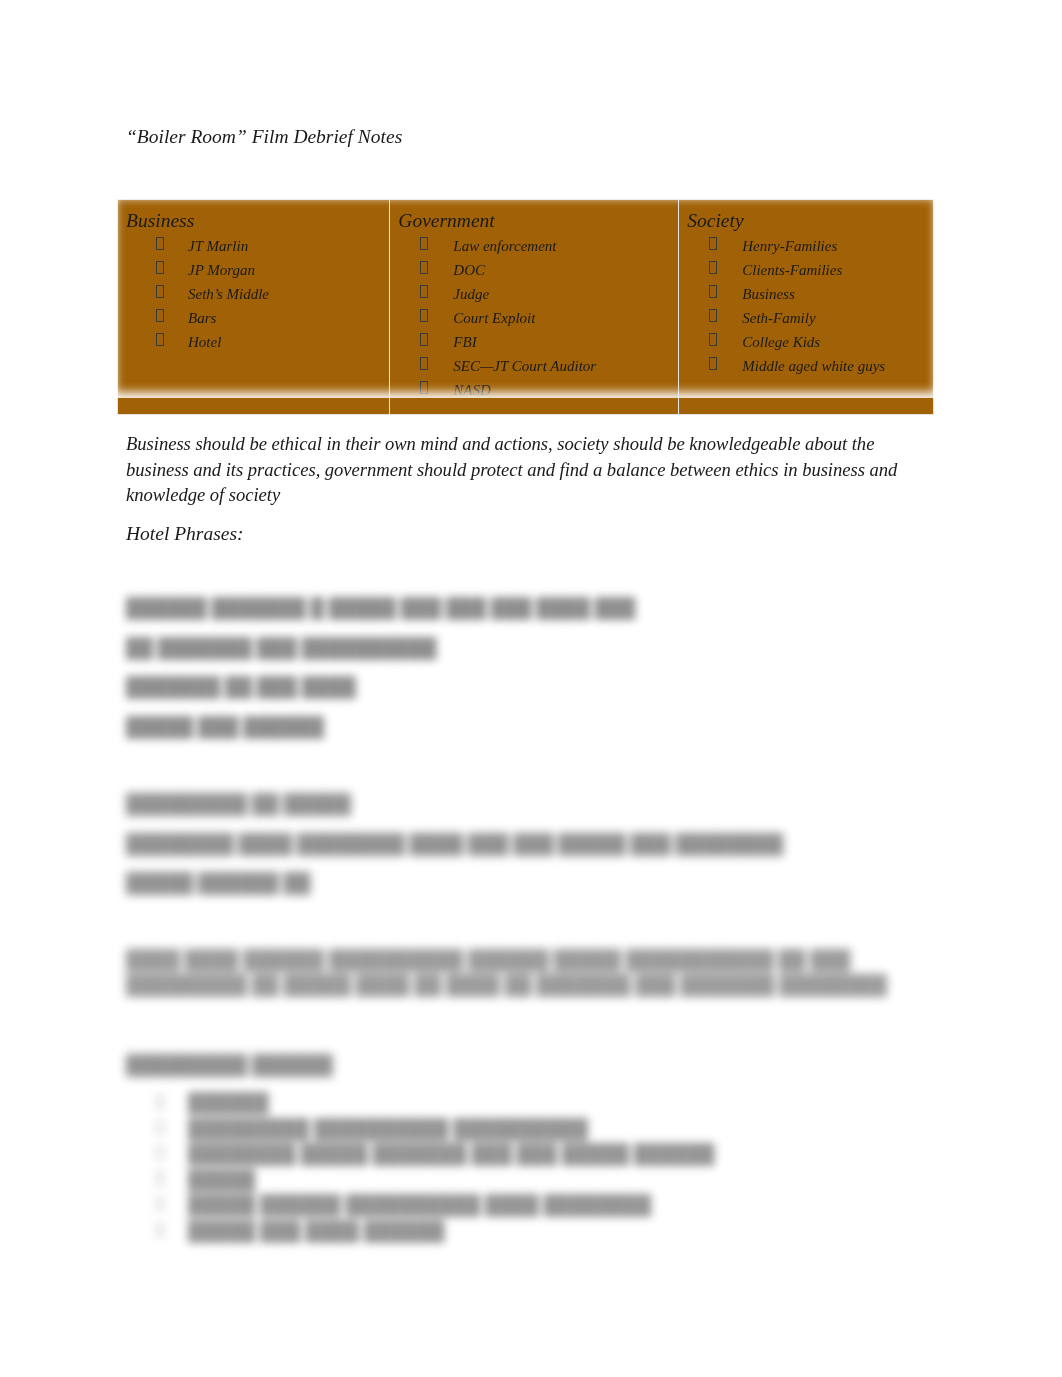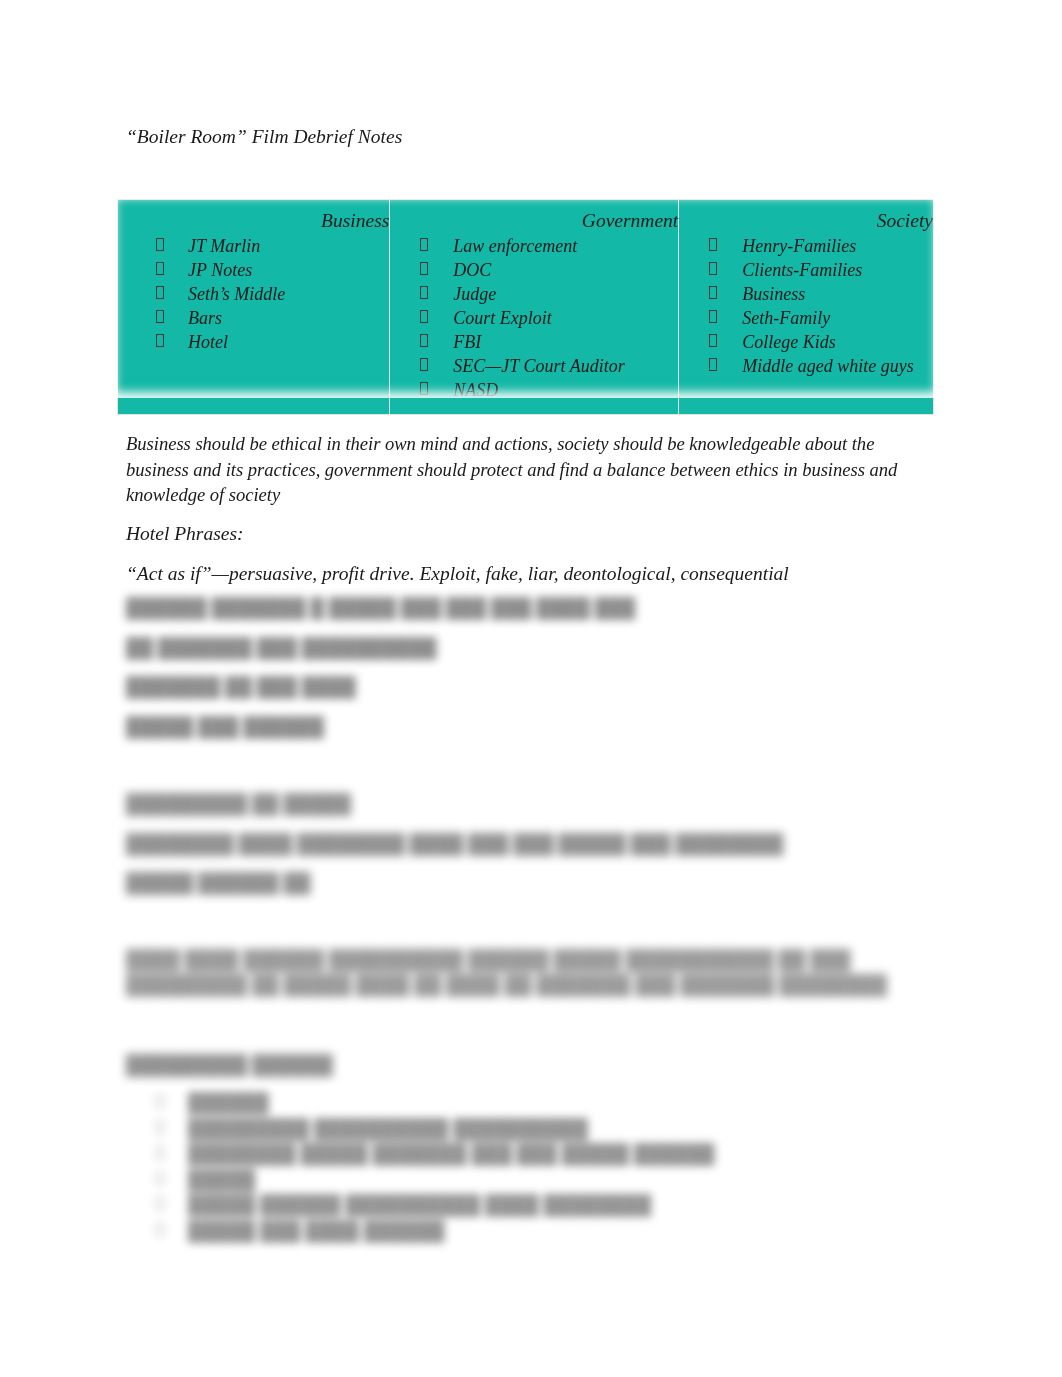--- a/index.html
+++ b/index.html
@@ -55,43 +55,42 @@
     top: 199px;
     width: 817px;
     box-sizing: border-box;
     border-collapse: collapse;
     filter: blur(0.35px);
   }
   #bgs-table td {
     border: 1px solid #e3e3e3;
     vertical-align: top;
     padding: 0;
-    background: #14b8a6;
-    text-align: right;
+    background: #a16207;
   }
   #bgs-table td.c1 { width: 262px; }
   #bgs-table td.c2 { width: 278px; }
   #bgs-table td.c3 { width: 245px; }
 
   .cell-inner {
     padding: 8px 0 12px 8px;
   }
   .cell-head {
     font-size: 19.5px;
     line-height: 25px;
     color: #1a1a1a;
     padding-bottom: 1px;
   }
   .cell-list {
     list-style: none;
     margin: 0;
     padding: 0;
   }
   .cell-list li {
-    font-size: 18px;
+    font-size: 15px;
     line-height: 24px;
     color: #1a1a1a;
     white-space: nowrap;
     display: flex;
     align-items: baseline;
   }
   
   .tofu {
     display: inline-block;
     width: 8px;
@@ -172,21 +171,21 @@
       <td class="c1">
         <div class="cell-inner">
           <div class="cell-head">Business</div>
           <ul class="cell-list">
             <li>
               <span class="tofu"></span>
               <span>JT Marlin</span>
             </li>
             <li>
               <span class="tofu"></span>
-              <span>JP Notes</span>
+              <span>JP Morgan</span>
             </li>
             <li>
               <span class="tofu"></span>
               <span>Seth’s Middle</span>
             </li>
             <li>
               <span class="tofu"></span>
               <span>Bars</span>
             </li>
             <li>
@@ -267,21 +266,20 @@
 
     </tr>
   </tbody>
     </table>
   <div class="table-fade"></div>
 
   <div class="para para-condensed" style="left:126px; top:431px; width:835px;">Business should be ethical in their own mind and actions, society should be knowledgeable about the business and its practices, government should protect and find a balance between ethics in business and knowledge of society</div>
 
   <div class="line" style="left:126px; top:521px;">Hotel Phrases:</div>
 
-  <div class="line" style="left:126px; top:561px;">“Act as if”—persuasive, profit drive. Exploit, fake, liar, deontological, consequential</div>
 
   <div class="blurbox" style="left:126px; top:595px;">██████ ███████  █ █████ ███ ███ ███ ████ ███</div>
   <div class="blurbox" style="left:126px; top:635px;">██ ███████ ███ ██████████</div>
   <div class="blurbox" style="left:126px; top:674px;">███████ ██ ███ ████</div>
   <div class="blurbox" style="left:126px; top:714px;">█████ ███ ██████</div>
 
   <div class="blurbox b2" style="left:126px; top:791px;">█████████ ██ █████</div>
   <div class="blurbox b2" style="left:126px; top:831px;">████████ ████ ████████ ████ ███ ███ █████ ███ ████████</div>
   <div class="blurbox b2" style="left:126px; top:870px;">█████ ██████ ██</div>
 

